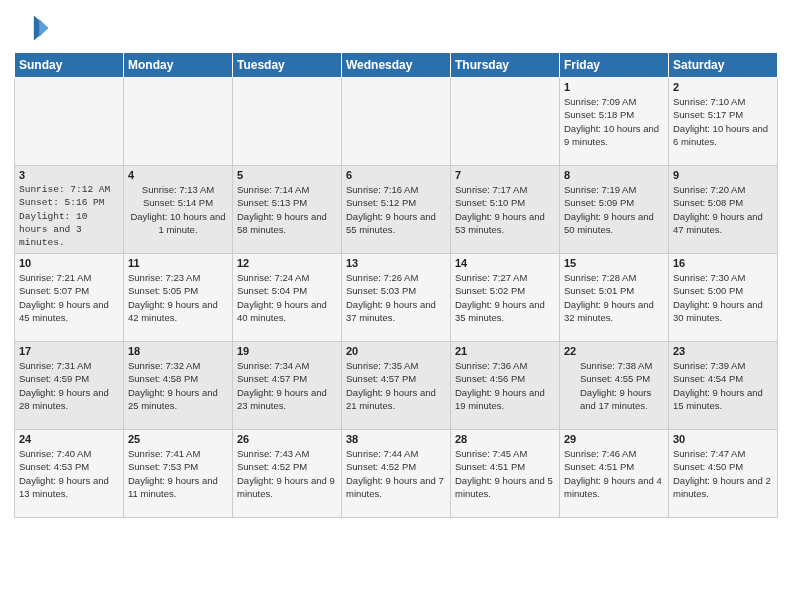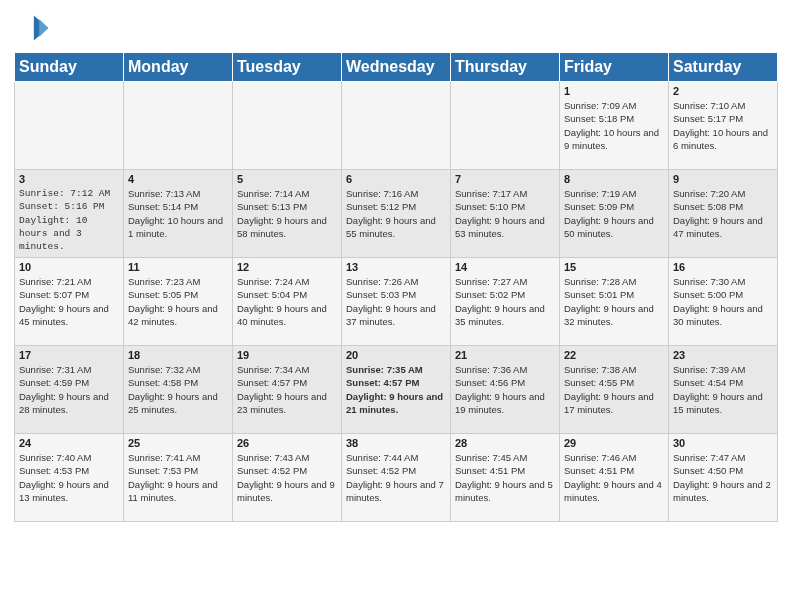--- a/index.html
+++ b/index.html
@@ -48,21 +48,21 @@
       color: #444;
     }
     table {
       width: 100%;
       border-collapse: collapse;
       table-layout: fixed;
     }
     thead tr th {
       background-color: #2c6fad;
       color: #fff;
-      font-size: 16px;
+      font-size: 12px;
       font-weight: bold;
       padding: 5px 4px;
       text-align: left;
       border: 1px solid #fff;
     }
     tbody tr td {
       vertical-align: top;
       border: 1px solid #ccc;
       padding: 3px 4px;
       font-size: 9.5px;
@@ -143,21 +143,21 @@
         </tr>
         <tr>
           <td>
             <div class="day-num">3</div>
             <div class="day-info" style="white-space: pre-line; font-family: Liberation Mono, monospace;">Sunrise: 7:12 AM
 Sunset: 5:16 PM
 Daylight: 10 hours and 3 minutes.</div>
           </td>
           <td>
             <div class="day-num">4</div>
-            <div class="day-info" style="white-space: pre-line;">Sunrise: 7:13 AM
+            <div class="day-info" style="white-space: pre-line; text-align: center;">Sunrise: 7:13 AM
 Sunset: 5:14 PM
 Daylight: 10 hours and 1 minute.</div>
           </td>
           <td>
             <div class="day-num">5</div>
             <div class="day-info" style="white-space: pre-line;">Sunrise: 7:14 AM
 Sunset: 5:13 PM
 Daylight: 9 hours and 58 minutes.</div>
           </td>
           <td>
@@ -243,33 +243,33 @@
 Daylight: 9 hours and 25 minutes.</div>
           </td>
           <td>
             <div class="day-num">19</div>
             <div class="day-info" style="white-space: pre-line;">Sunrise: 7:34 AM
 Sunset: 4:57 PM
 Daylight: 9 hours and 23 minutes.</div>
           </td>
           <td>
             <div class="day-num">20</div>
-            <div class="day-info" style="white-space: pre-line; font-weight: bold;">Sunrise: 7:35 AM
+            <div class="day-info" style="white-space: pre-line;">Sunrise: 7:35 AM
 Sunset: 4:57 PM
 Daylight: 9 hours and 21 minutes.</div>
           </td>
           <td>
             <div class="day-num">21</div>
             <div class="day-info" style="white-space: pre-line;">Sunrise: 7:36 AM
 Sunset: 4:56 PM
 Daylight: 9 hours and 19 minutes.</div>
           </td>
           <td>
             <div class="day-num">22</div>
-            <div class="day-info" style="white-space: pre-line;">Sunrise: 7:38 AM
+            <div class="day-info" style="white-space: pre-line; margin-left: 16px;">Sunrise: 7:38 AM
 Sunset: 4:55 PM
 Daylight: 9 hours and 17 minutes.</div>
           </td>
           <td>
             <div class="day-num">23</div>
             <div class="day-info" style="white-space: pre-line;">Sunrise: 7:39 AM
 Sunset: 4:54 PM
 Daylight: 9 hours and 15 minutes.</div>
           </td>
         </tr>

